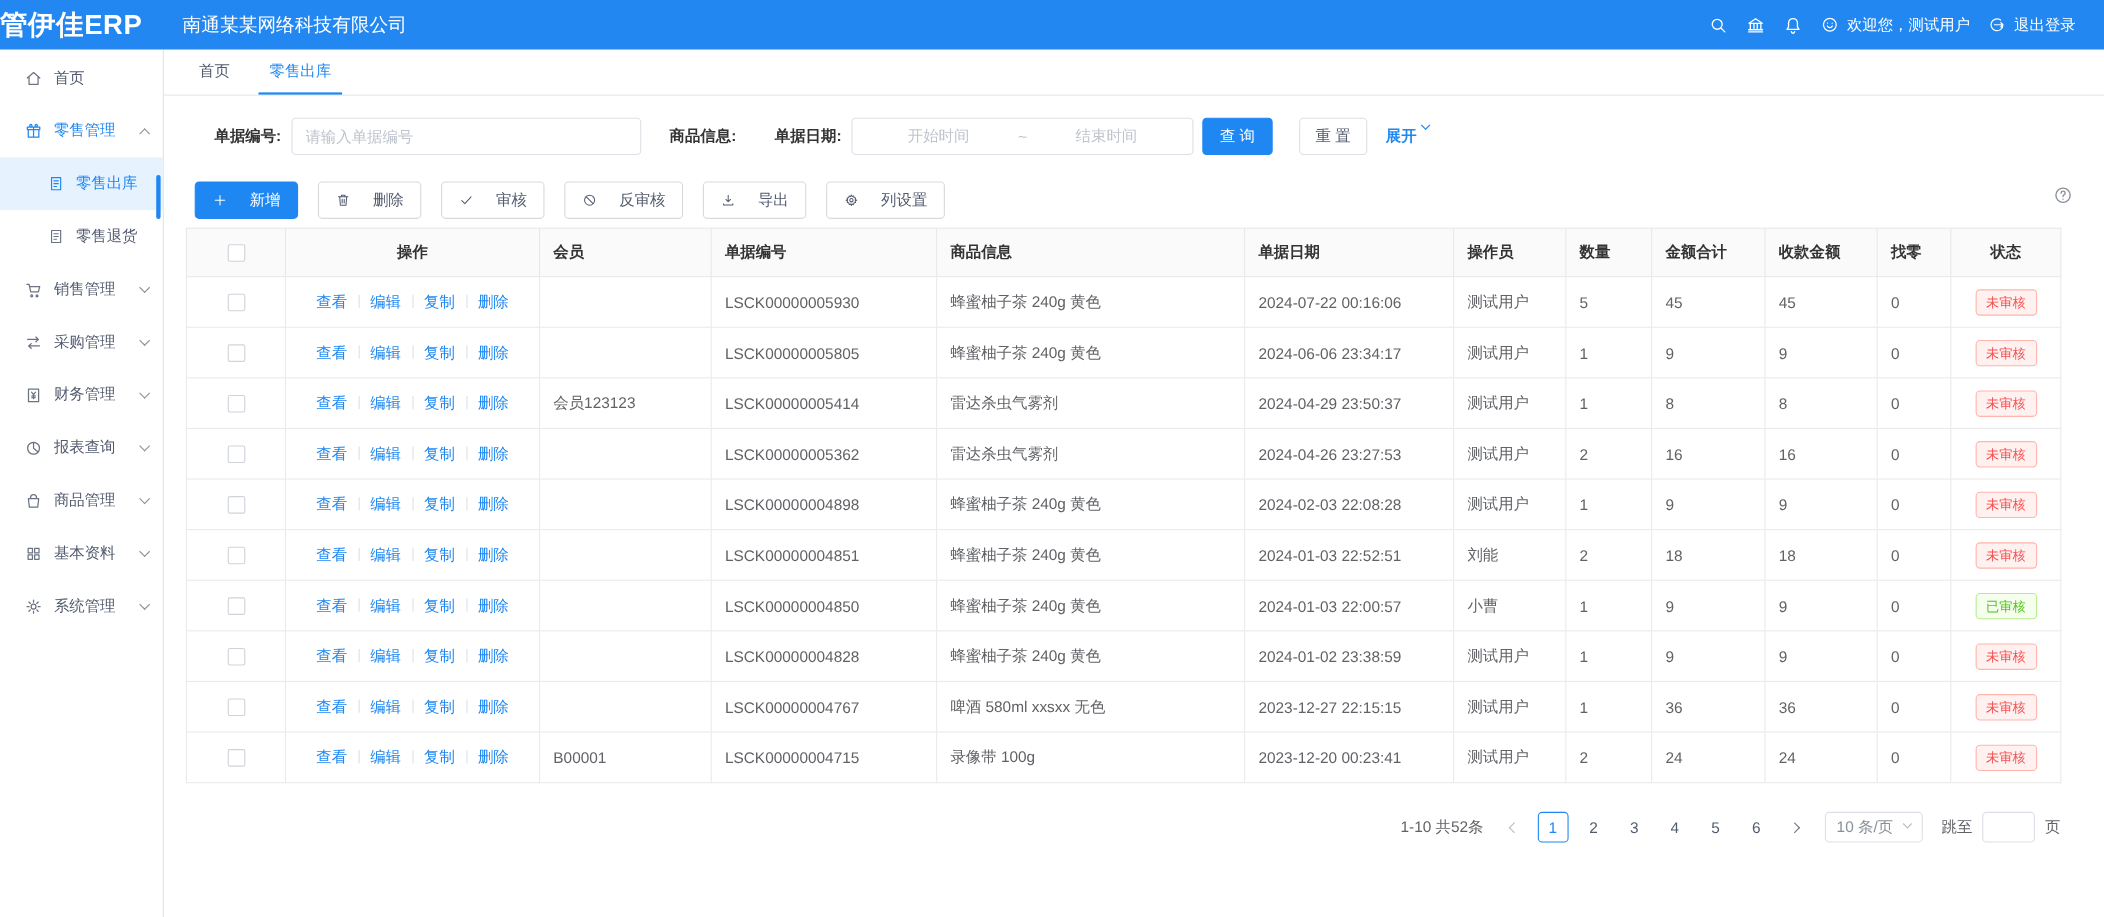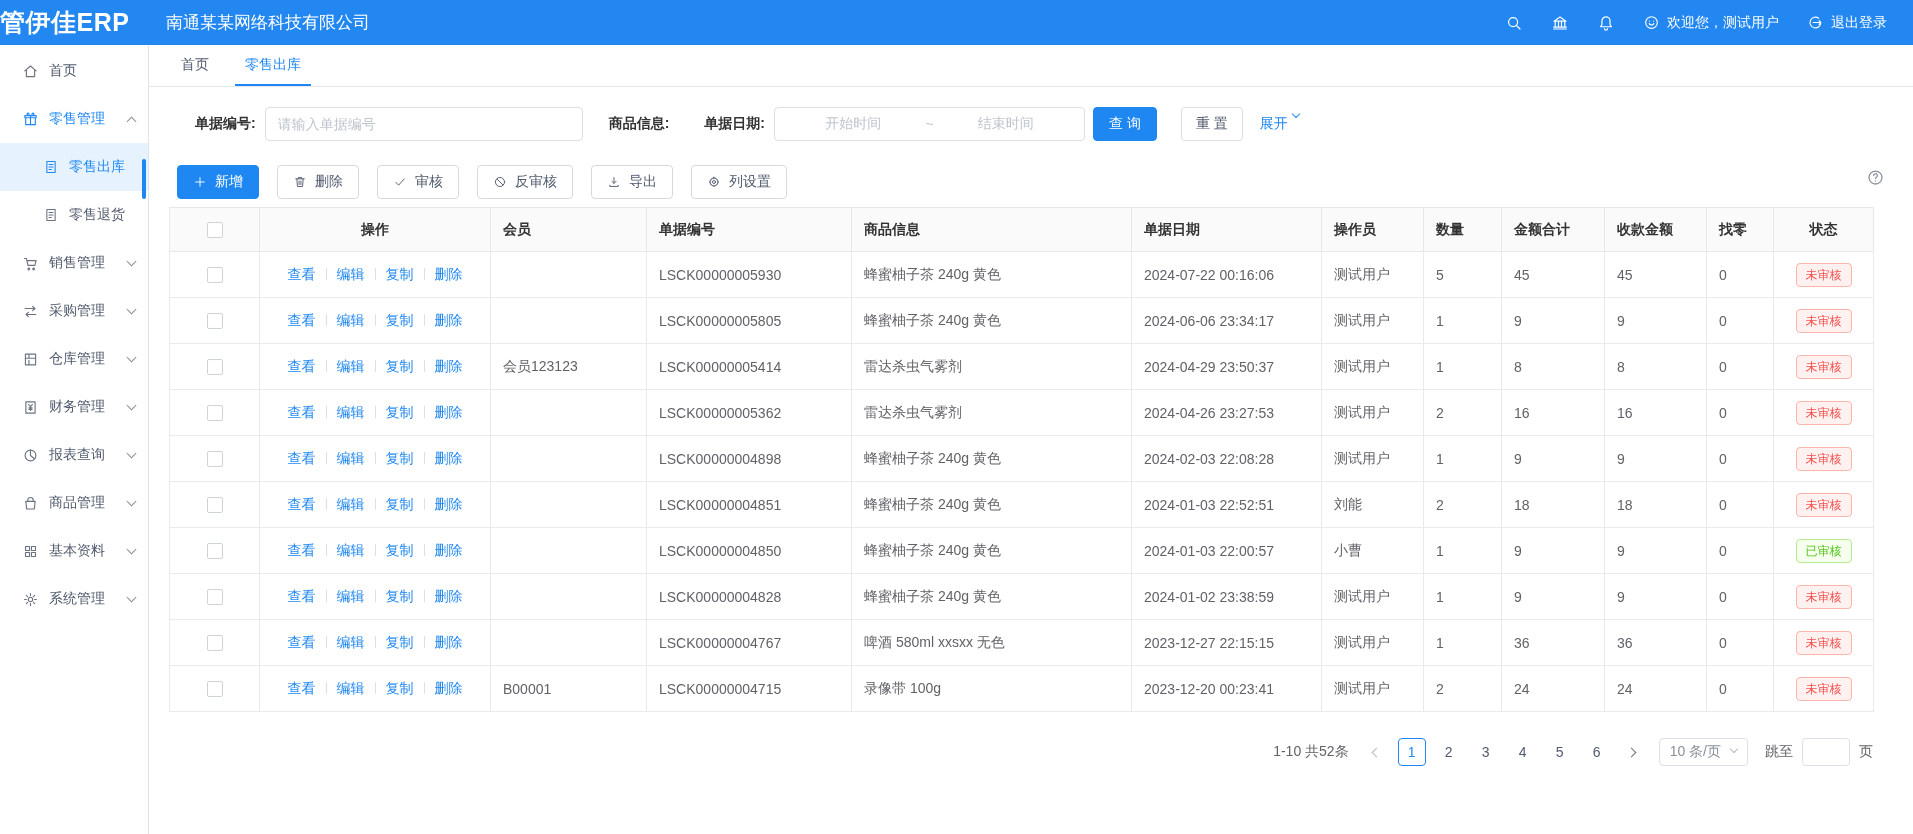--- a/index.html
+++ b/index.html
@@ -9,21 +9,21 @@
     background:#fff; font-family:"Liberation Sans","DejaVu Sans",sans-serif;
     -webkit-font-smoothing:antialiased;
   }
   .icon svg, [data-icon] svg { width:100%; height:100%; display:block; }
   .icon, [data-icon] { display:inline-flex; }
 
   
   .topbar { position:absolute; top:0; left:0; right:0; height:45px; background:var(--header-bg); color:#fff; display:flex; align-items:center; z-index:5; }
   .logo { width:148px; text-align:left; font-size:25px; font-weight:bold; letter-spacing:.5px; }
   .company { font-size:17px; margin-left:18px; }
-  .top-right { margin-left:auto; display:flex; align-items:center; gap:28px; padding-right:26px; font-size:14px; }
+  .top-right { margin-left:auto; display:flex; align-items:center; gap:16px; padding-right:26px; font-size:14px; }
   .ticon { width:18px; height:18px; cursor:pointer; }
   .top-group { display:flex; align-items:center; gap:7px; cursor:pointer; }
   .top-group .ticon { width:17px; height:17px; }
 
   
   .sidebar { position:absolute; top:45px; left:0; bottom:0; width:149px; background:#fff; border-right:1px solid #e0e3e8; padding-top:2px; }
   .side-item { height:48px; display:flex; align-items:center; padding:0 13px 0 22px; font-size:14px; color:#515a6e; cursor:pointer; }
   .side-item .icon { width:17px; height:17px; margin-right:10px; color:#6b7382; }
   .side-item.parent-active, .side-item.parent-active .icon { color:var(--accent); }
   .chev { margin-left:auto; color:#8b919c; display:inline-flex; }
@@ -52,26 +52,26 @@
   .fgroup { display:flex; align-items:center; margin-right:26px; }
   .flabel { font-size:14px; font-weight:600; color:#333; margin-right:9px; white-space:nowrap; }
   .finput { width:318px; height:34px; border:1px solid #dcdfe6; border-radius:4px; padding:0 12px; font-size:14px; color:#333; background:#fff; outline:none; }
   .finput::placeholder { color:#bfc4cd; }
   .daterange { width:311px; height:34px; border:1px solid #dcdfe6; border-radius:4px; background:#fff; display:flex; align-items:center; padding:0 10px; cursor:text; }
   .daterange .ph { flex:1; text-align:center; font-size:14px; color:#bfc4cd; }
   .daterange .sep { color:#bfc4cd; font-size:14px; padding:0 4px; }
   .btn { height:34px; border-radius:4px; font-size:14px; cursor:pointer; font-family:inherit; }
   .btn-primary { background:var(--accent); border:1px solid var(--accent); color:#fff; padding:0 15px; margin-left:8px; }
   .btn-default { background:#fff; border:1px solid #dcdfe6; color:#515a6e; padding:0 14px; margin-left:24px; }
-  .expand-link { display:flex; gap:5px; color:var(--accent); font-size:14px; margin-left:17px; cursor:pointer; }
+  .expand-link { display:flex; gap:5px; color:var(--accent); font-size:14px; margin-left:17px; cursor:pointer;font-weight:bold; }
   .expand-link .cchev { width:6px; height:6px; }
 
   
   .toolbar { display:flex; align-items:center; gap:18px; margin-top:24px; padding-left:8px; }
-  .tbtn { height:34px; padding:0 15px; background:#fff; border:1px solid #d9d9d9; border-radius:4px; color:#515a6e; font-size:14px; display:flex; align-items:center; gap:8px; cursor:pointer; font-family:inherit; }
+  .tbtn { height:34px; padding:0 15px; background:#fff; border:1px solid #d9d9d9; border-radius:4px; color:#515a6e; font-size:14px; display:flex; align-items:center; gap:20px; cursor:pointer; font-family:inherit; }
   .tbtn .icon { width:14px; height:14px; }
   .tbtn.primary { background:var(--accent); border-color:var(--accent); color:#fff; }
   .help-circle { position:absolute; top:123px; right:28px; width:19px; height:19px; color:#8b919c; cursor:pointer; }
 
   
   .table-wrap { margin-top:8px; }
   table { width:1704px; border-collapse:collapse; table-layout:fixed; }
   th { height:44px; background:#fafafa; border:1px solid #e8e8e8; font-size:14px; font-weight:600; color:#333; text-align:left; padding:0 12px; }
   td { height:46px; background:#fff; border:1px solid #eaeaea; font-size:14px; color:#606266; padding:0 12px; overflow:hidden; white-space:nowrap; }
   th.c, td.c { text-align:center; padding:0 4px; }
@@ -185,31 +185,20 @@
           <i class="cchev down"></i>
         </span>
       </div>
       <div class="side-item">
         <span class="icon">
           <svg viewBox="0 0 24 24">
             <path fill="none" stroke="currentColor" stroke-width="1.6" stroke-linecap="round" stroke-linejoin="round" d="M4.5 7.8 h13.8 M15 4.8 l3.2 3 -3.2 3 M19.5 16.2 H5.7 M9 13.2 l-3.2 3 3.2 3"></path>
           </svg>
         </span>
         <span class="side-label">采购管理</span>
-        <span class="chev">
-          <i class="cchev down"></i>
-        </span>
-      </div>
-      <div class="side-item">
-        <span class="icon">
-          <svg viewBox="0 0 24 24">
-            <path fill="none" stroke="currentColor" stroke-width="1.6" stroke-linecap="round" stroke-linejoin="round" d="M4.8 4.5 h14.4 v15 H4.8 Z M4.8 10.2 h14.4 M9.8 4.5 v5.7 M9.8 13 h0 M9.8 19.5 v-6.5"></path>
-          </svg>
-        </span>
-        <span class="side-label">仓库管理</span>
         <span class="chev">
           <i class="cchev down"></i>
         </span>
       </div>
       <div class="side-item">
         <span class="icon">
           <svg viewBox="0 0 24 24">
             <path fill="none" stroke="currentColor" stroke-width="1.6" stroke-linecap="round" stroke-linejoin="round" d="M5.5 4 h13 v16 h-13 Z M9.4 7.8 l2.6 3.1 2.6 -3.1 M12 10.9 v5.3 M9.8 12.6 h4.4 M9.8 14.7 h4.4"></path>
           </svg>
         </span>

